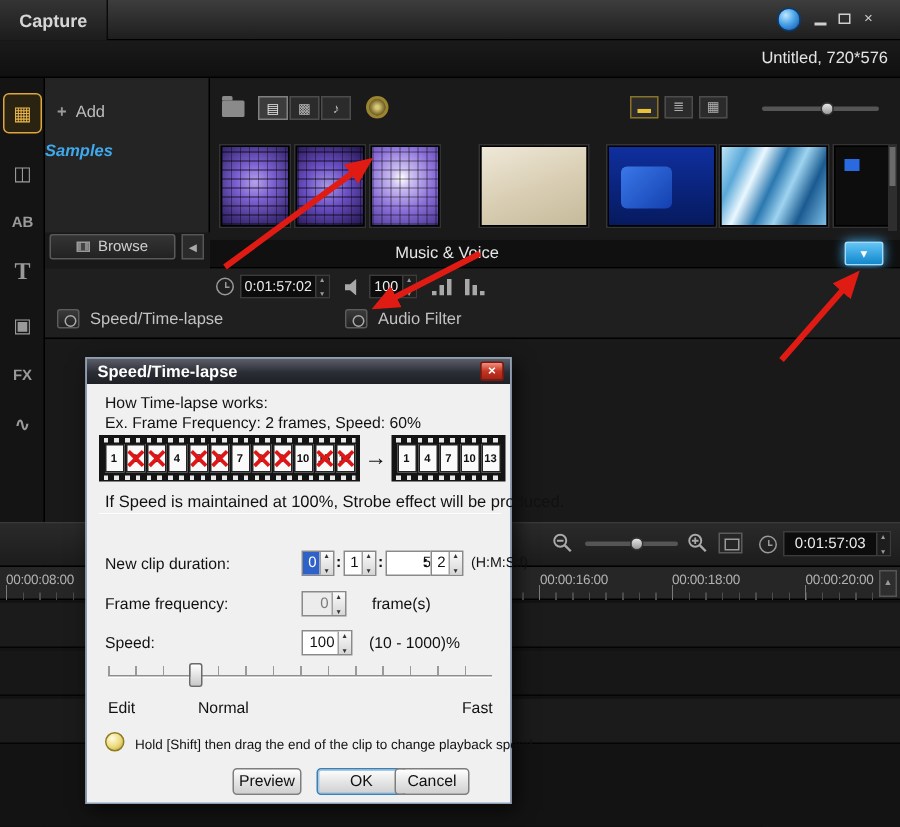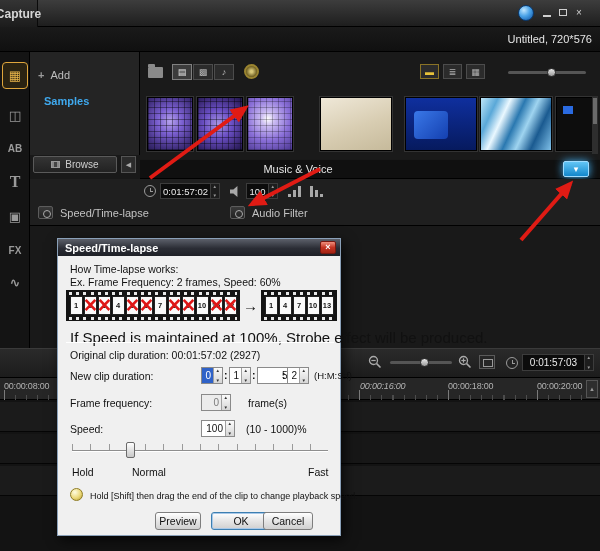--- a/index.html
+++ b/index.html
@@ -147,21 +147,21 @@
   .dlgbtn.focus{border-color:#3c7fb1;box-shadow:inset 0 0 0 1px #a8c8e8;}
 
   .arrowlayer{position:absolute;left:0;top:0;width:600px;height:551px;z-index:100;pointer-events:none;}
 </style>
 </head>
 <body>
 
 <div id="app">
 
   <div class="topbar">
-    <div class="tab" style="left:0;width:38px;">
+    <div class="tab" style="left:0;width:72px;">
         <span>Capture</span>
       </div>
     <div class="orb" style="left:518px;top:5px;"></div>
     <div class="winbtn" style="left:540px;top:6px;">
         <span class="minbar"></span>
       </div>
     <div class="winbtn" style="left:556px;top:6px;">
         <span class="restsq"></span>
       </div>
     <div class="winbtn" style="left:572px;top:6px;">
@@ -194,21 +194,21 @@
     <div class="tool" style="top:217px;">
         <span>∿</span>
       </div>
   </div>
 
   <div class="libpanel">
     <div class="librow" style="top:17px;">
       <span style="font-weight:bold;color:#9a9a9a;">+</span>
       <span>Add</span>
     </div>
-    <div class="librow samples" style="top:43px;left:14px;">
+    <div class="librow samples" style="top:43px;left:0;font-style:italic;">
       <span>Samples</span>
     </div>
   </div>
   <div class="browsebtn">
     <span class="browseicon"></span>
     <span>Browse</span>
   </div>
   <div class="collapsebtn">
       <span>◀</span>
     </div>
@@ -310,21 +310,21 @@
     <span class="dspin"></span>
   </div>
 
   <div class="ruler">
     <div class="tickslayer"></div>
   </div>
   <span class="rlabel" style="left:4px;">00:00:08:00</span>
   <span class="rlabel" style="left:93px;">00:00:10:00</span>
   <span class="rlabel" style="left:182px;">00:00:12:00</span>
   <span class="rlabel" style="left:271px;">00:00:14:00</span>
-  <span class="rlabel" style="left:360px;font-style:italic;">00:00:16:00</span>
+  <span class="rlabel" style="left:360px;">00:00:16:00</span>
   <span class="rlabel" style="left:448px;">00:00:18:00</span>
   <span class="rlabel" style="left:537px;">00:00:20:00</span>
   <div class="rulerbtn">
       <span>▲</span>
     </div>
 
   <div class="tracks">
     <div class="trackrow" style="top:2px;height:30px;"></div>
     <div class="trackrow" style="top:34px;height:30px;background:#171717;"></div>
     <div class="trackrow" style="top:66px;height:30px;"></div>
@@ -359,23 +359,22 @@
       <span class="farrow">→</span>
       <div class="strip">
         <span class="fcell">1</span>
         <span class="fcell">4</span>
         <span class="fcell">7</span>
         <span class="fcell">10</span>
         <span class="fcell">13</span>
       </div>
     </div>
 
-    <span class="dtext" style="left:12px;top:90px;font-size:15px;">If Speed is maintained at 100%, Strobe effect will be produced.</span>
+    <span class="dtext" style="left:12px;top:90px;font-size:11px;">If Speed is maintained at 100%, Strobe effect will be produced.</span>
     <div class="divider" style="left:8px;top:103px;width:268px;"></div>
-    <span class="dtext" style="left:12px;top:110px;">Original clip duration: 00:01:57:02 (2927)</span>
 
     <span class="dtext" style="left:12px;top:131px;">New clip duration:</span>
     <span class="numbox" style="left:143px;top:128px;width:22px;">
       <span class="numval sel">0</span>
         <span class="spin"></span>
     </span>
     <span class="colon" style="left:166px;top:130px;">:</span>
     <span class="numbox" style="left:171px;top:128px;width:22px;">
       <span class="numval">1</span>
         <span class="spin"></span>
@@ -402,21 +401,21 @@
     <span class="dtext" style="left:12px;top:184px;">Speed:</span>
     <span class="numbox" style="left:143px;top:181px;width:34px;">
       <span class="numval">100</span>
         <span class="spin"></span>
     </span>
     <span class="dtext" style="left:188px;top:184px;">(10 - 1000)%</span>
 
     <div class="ticks" style="left:14px;top:205px;width:256px;"></div>
     <div class="groove" style="left:14px;top:211px;width:256px;"></div>
     <div class="sthumb" style="left:68px;top:203px;"></div>
-    <span class="dtext" style="left:14px;top:227px;">Hold</span>
+    <span class="dtext" style="left:14px;top:227px;">Edit</span>
     <span class="dtext" style="left:74px;top:227px;">Normal</span>
     <span class="dtext" style="left:250px;top:227px;">Fast</span>
 
     <div class="bulb" style="left:12px;top:249px;"></div>
     <span class="dtext" style="left:32px;top:252px;font-size:9px;">Hold [Shift] then drag the end of the clip to change playback speed.</span>
 
     <div class="dlgbtn" style="left:97px;top:273px;width:46px;">
         <span>Preview</span>
       </div>
     <div class="dlgbtn focus" style="left:153px;top:273px;width:60px;">

